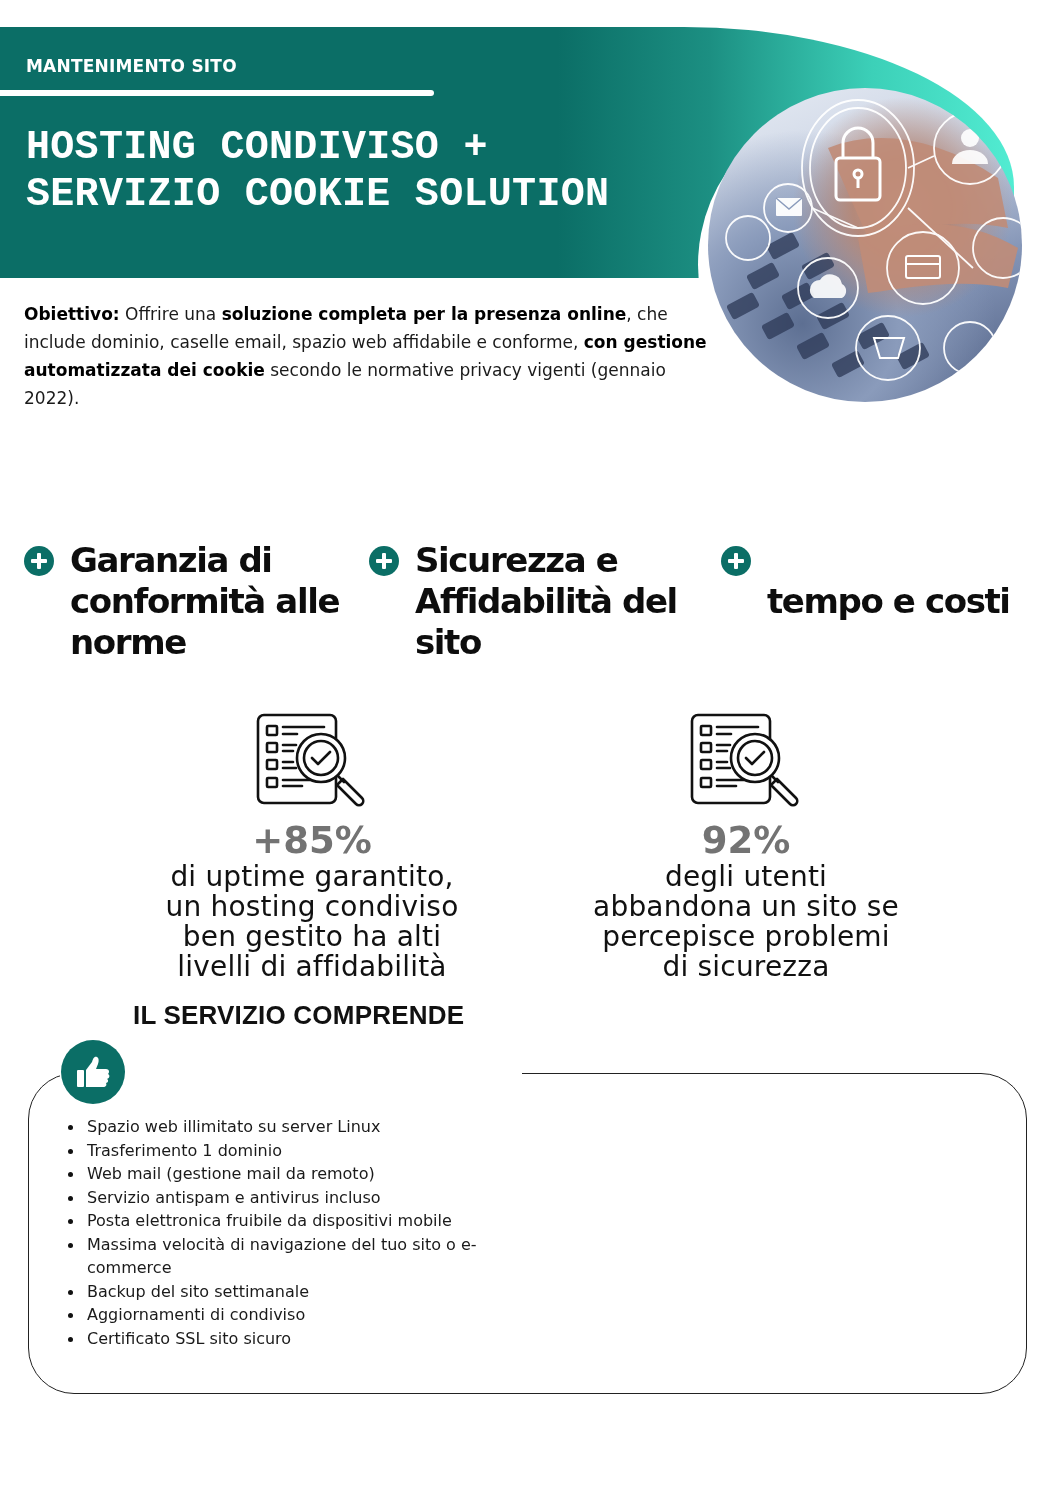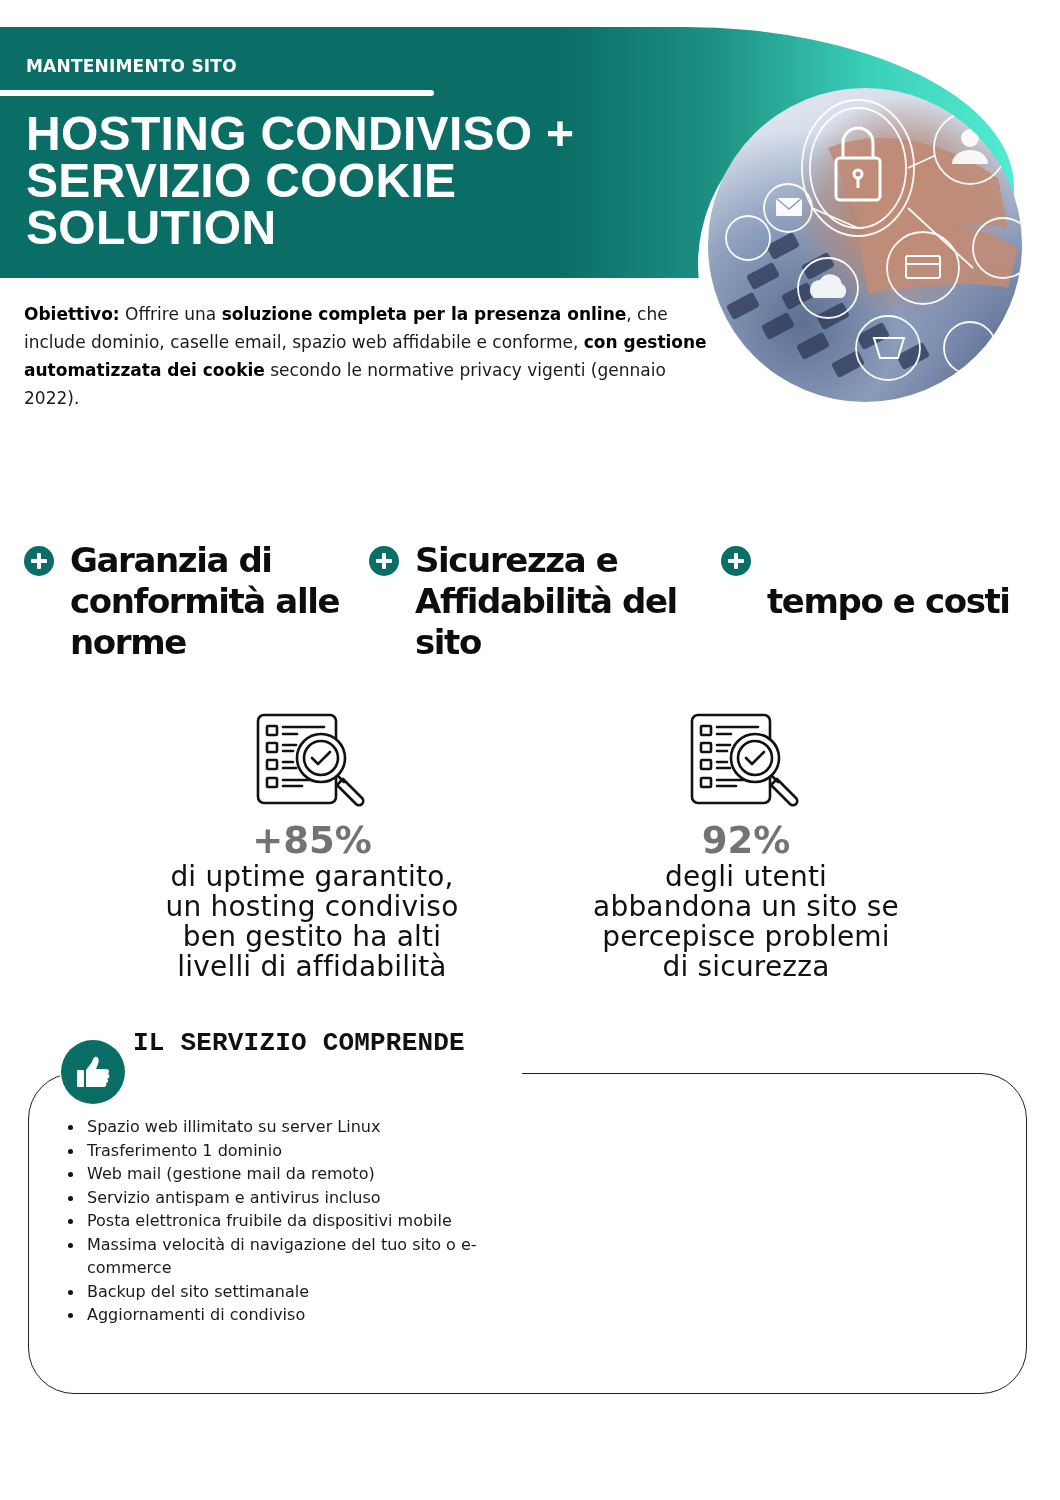--- a/index.html
+++ b/index.html
@@ -19,23 +19,23 @@
     .eyebrow {
       position: absolute; left: 26px; top: 56px;
       font-family: "DejaVu Sans", sans-serif; font-weight: bold;
       font-size: 17px; letter-spacing: 0.2px; color: #ffffff;
     }
     .eyebrow-rule {
       position: absolute; left: 0; top: 90px; width: 434px; height: 6px;
       background: #ffffff; border-radius: 0 3px 3px 0;
     }
     .hero-title {
-      position: absolute; left: 26px; top: 110px; width: 680px;
-      font-family: Liberation Sans, sans-serif; font-weight: bold;
-      font-size: 48px; line-height: 47px; color: #ffffff; letter-spacing: 0.3px;
+      position: absolute; left: 26px; top: 124px; width: 680px;
+      font-family: Liberation Mono, monospace; font-weight: bold;
+      font-size: 40px; line-height: 47px; color: #ffffff; letter-spacing: 0.3px;
     }
 
     
     .photo {
       position: absolute; left: 708px; top: 88px; width: 314px; height: 314px; border-radius: 50%;
       overflow: hidden;
       background:
         radial-gradient(circle at 62% 38%, #c79a86 0%, #b4897a 18%, rgba(170,130,120,0) 40%),
         radial-gradient(circle at 30% 75%, #5d6f92 0%, #8a9bbb 30%, rgba(200,210,230,0) 60%),
         linear-gradient(160deg, #e7ecf4 0%, #c9d2e3 35%, #8293b5 65%, #4c5c80 100%);
@@ -85,22 +85,22 @@
     }
     .services-header-mask {
       position: absolute; left: 60px; top: 1050px; width: 462px; height: 50px; background: #fff;
     }
     .thumb-badge {
       position: absolute; left: 61px; top: 1040px; width: 64px; height: 64px; border-radius: 50%;
       background: #0b6e66;
     }
     .thumb-badge svg { position: absolute; left: 14px; top: 14px; }
     .services-title {
-      position: absolute; left: 133px; top: 1028px;
-      font-family: Liberation Mono, monospace; font-weight: bold;
+      position: absolute; left: 133px; top: 1000px;
+      font-family: Liberation Sans, sans-serif; font-weight: bold;
       font-size: 26px; color: #111; letter-spacing: 0.2px;
     }
     .services-list {
       position: absolute; left: 68px; top: 1115px; width: 470px;
       list-style: none;
       font-family: "DejaVu Sans", sans-serif; font-size: 16px; line-height: 23.5px; color: #1a1a1a;
     }
     .services-list li { position: relative; padding-left: 19px; }
     .services-list li::before {
       content: ""; position: absolute; left: 0; top: 10px; width: 5px; height: 5px;
@@ -295,13 +295,14 @@
 
 <ul class="services-list">
   <li>Spazio web illimitato su server Linux</li>
   <li>Trasferimento 1 dominio</li>
   <li>Web mail (gestione mail da remoto)</li>
   <li>Servizio antispam e antivirus incluso</li>
   <li>Posta elettronica fruibile da dispositivi mobile</li>
   <li>Massima velocità di navigazione del tuo sito o e-commerce</li>
   <li>Backup del sito settimanale</li>
   <li>Aggiornamenti di condiviso</li>
+  <li>Certificato SSL sito sicuro</li>
 </ul>
 
 </body></html>

